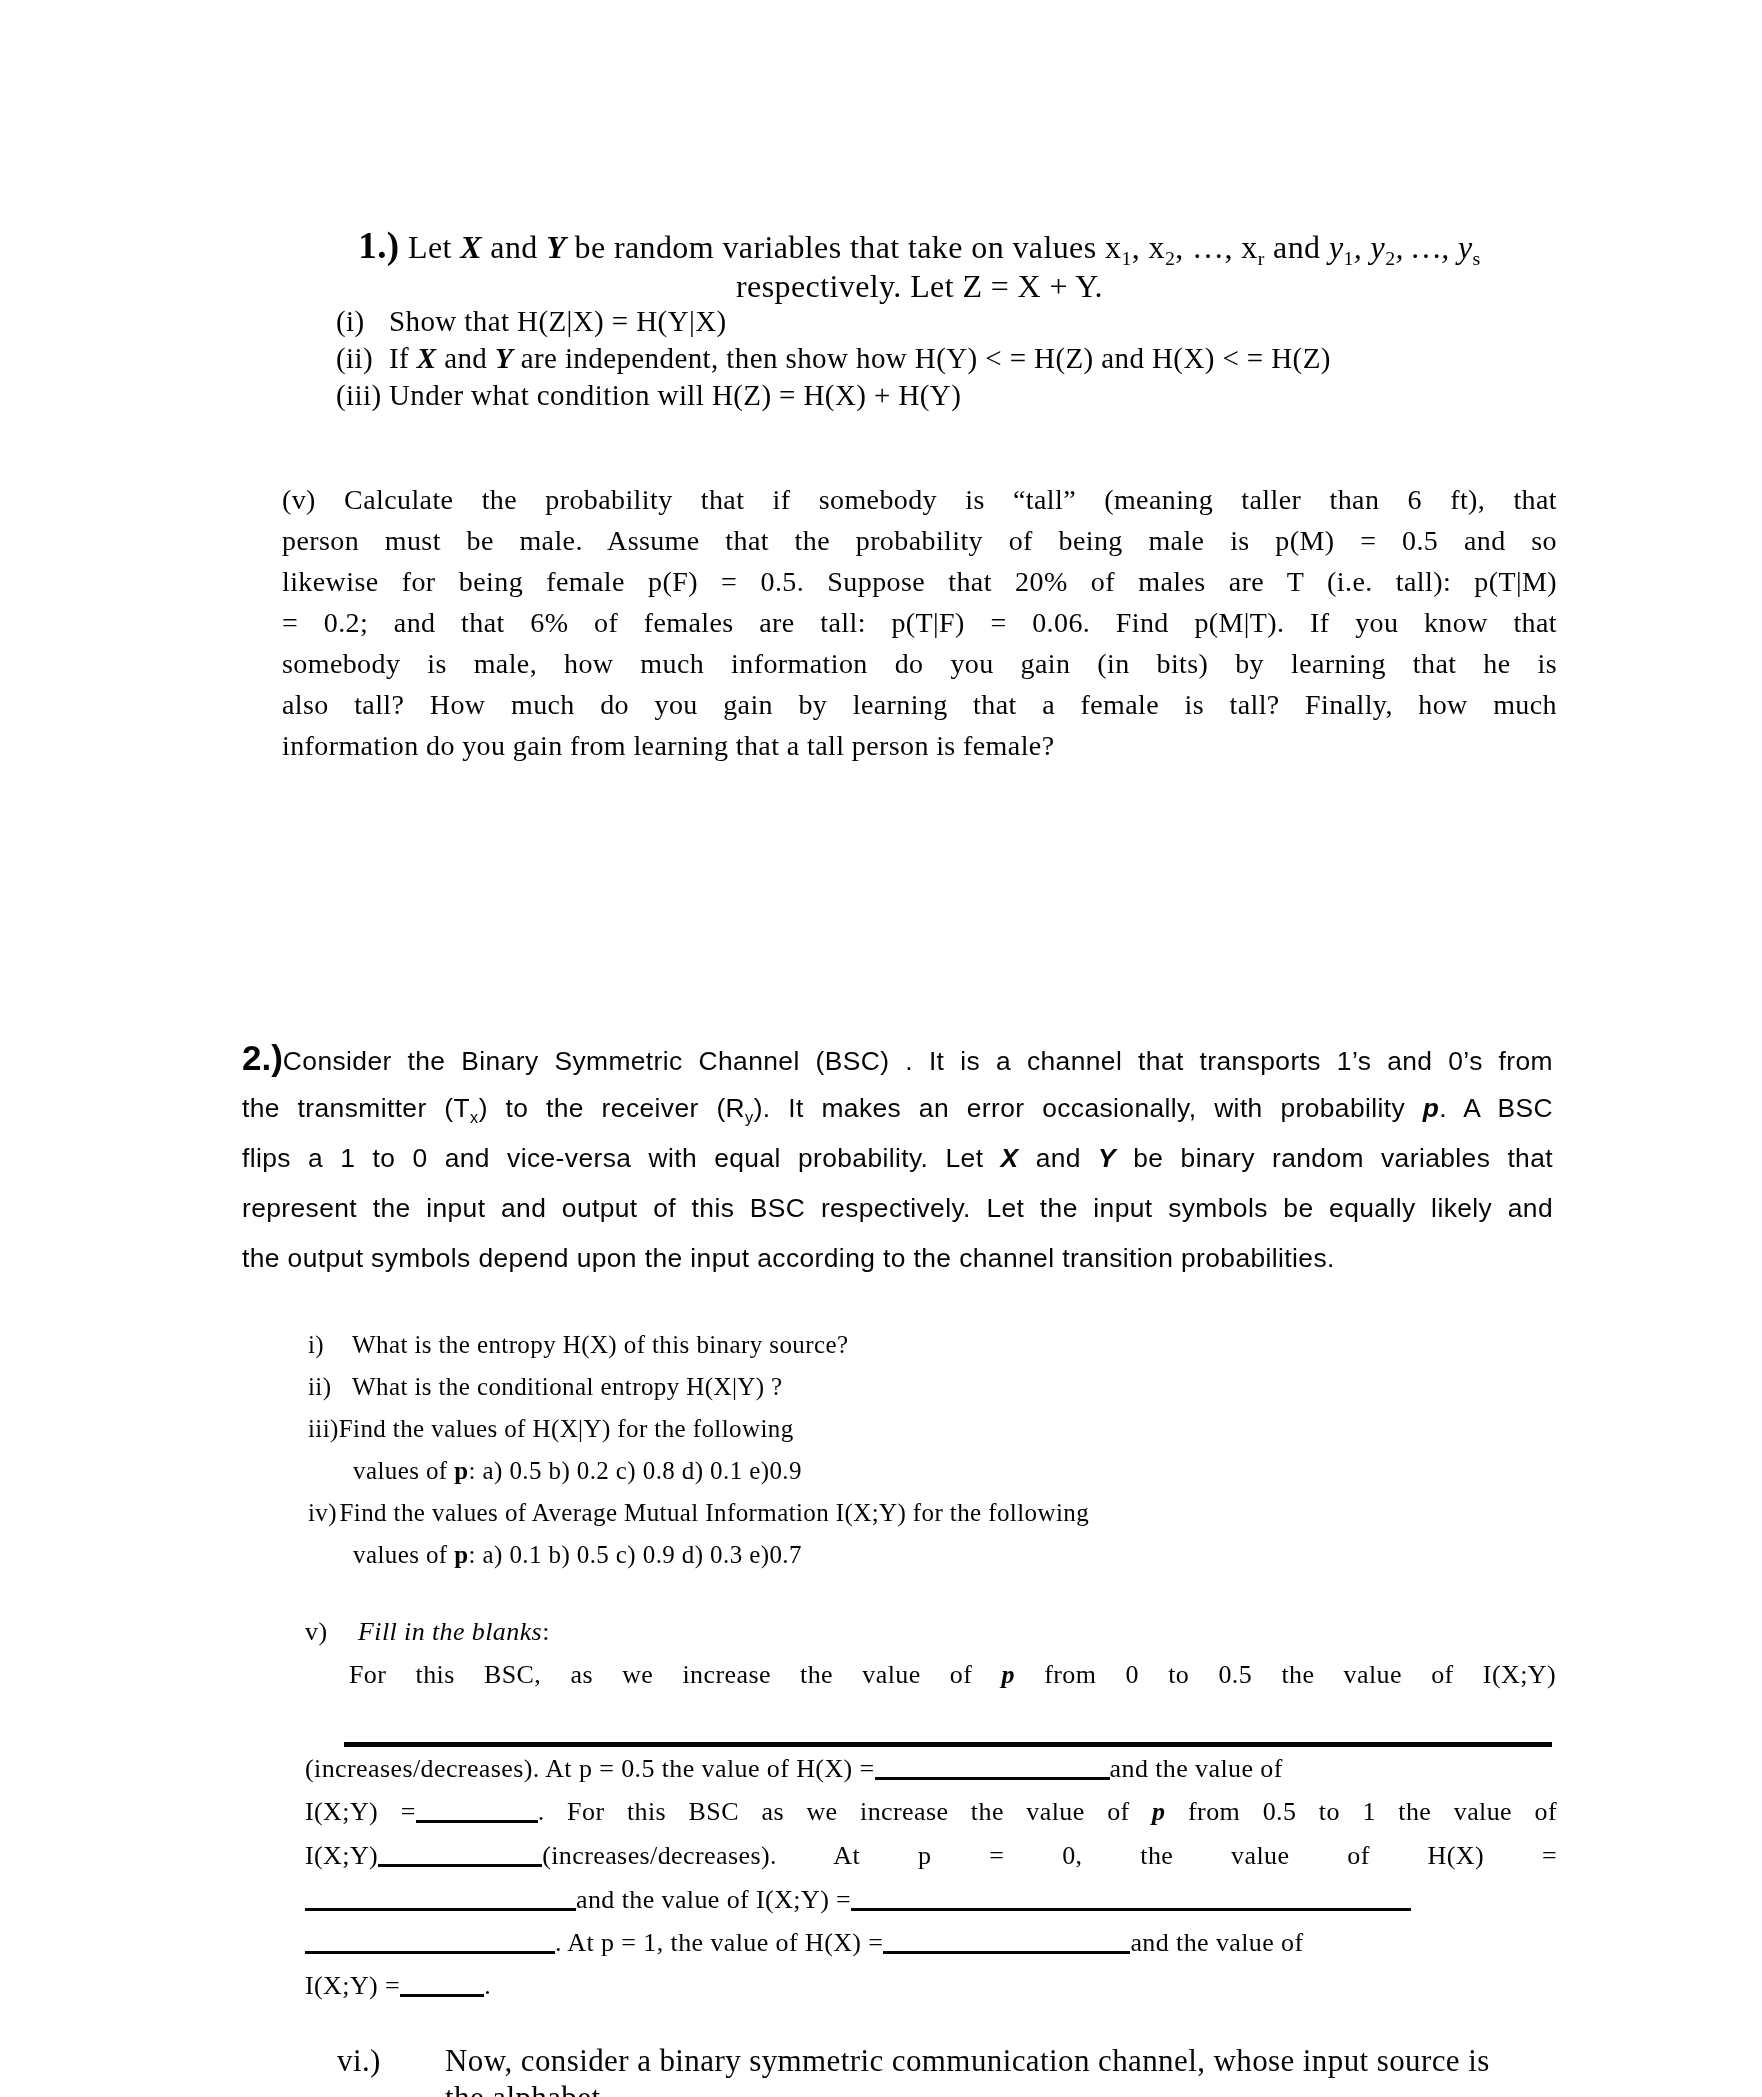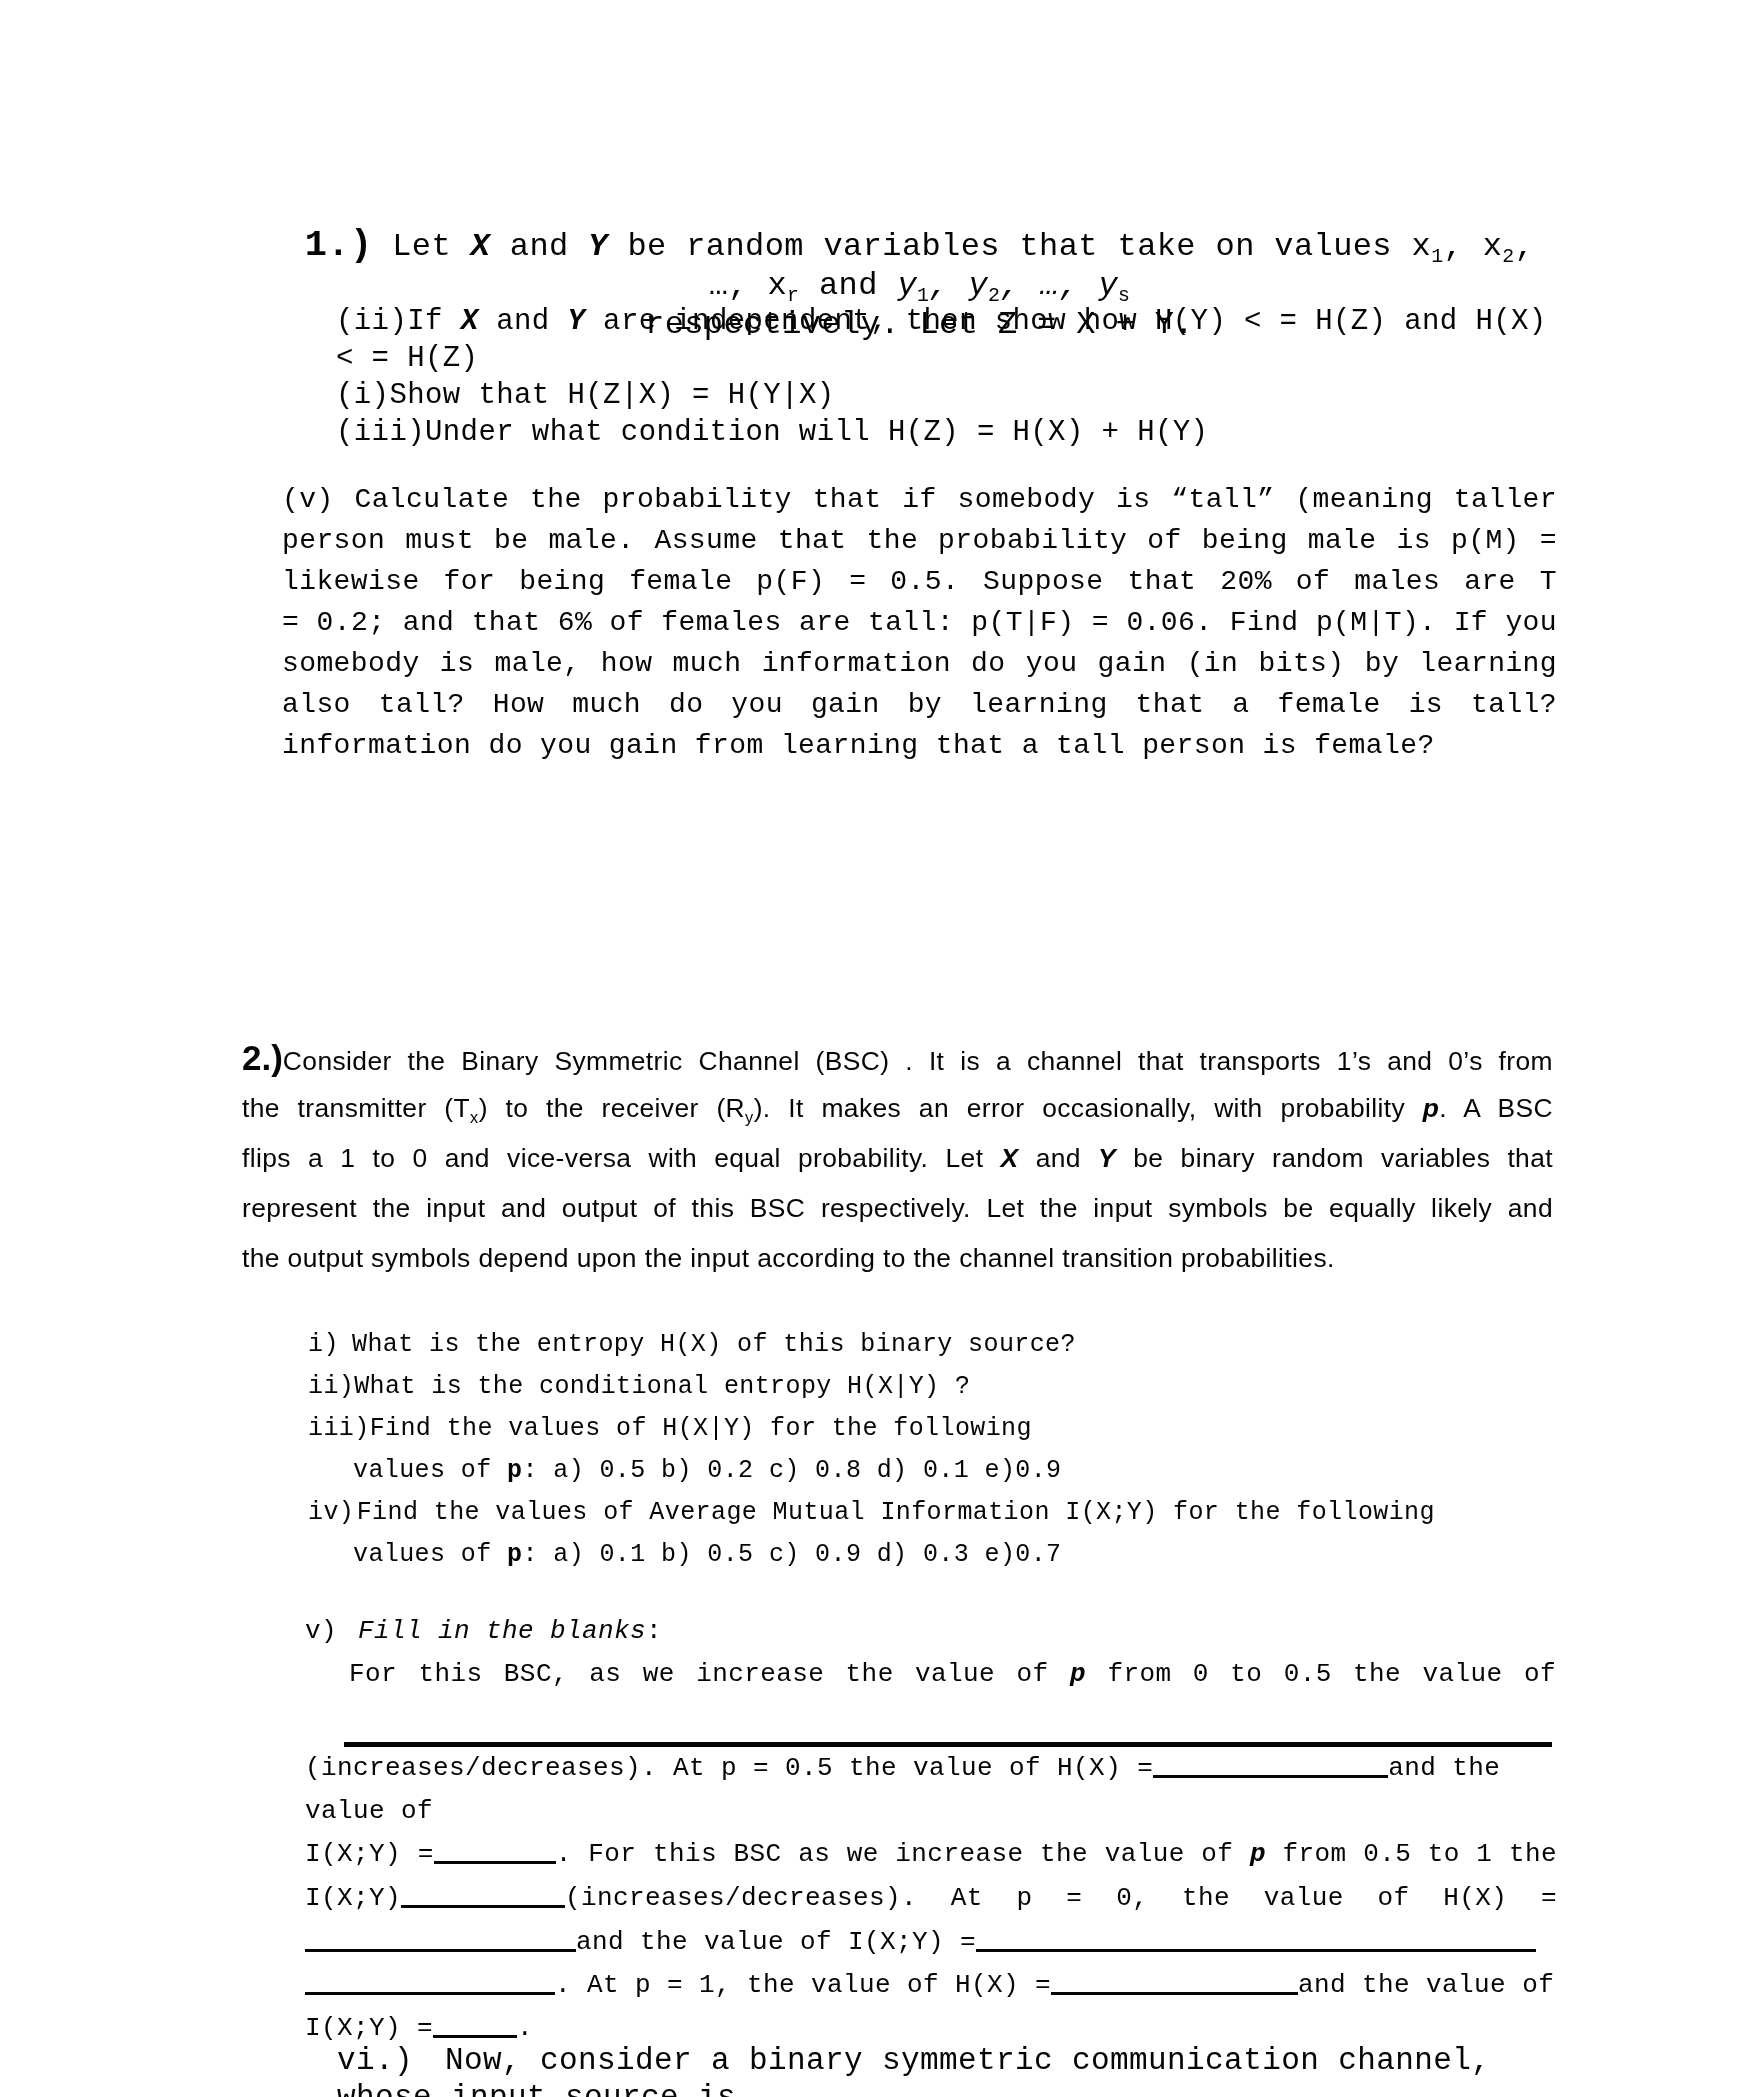--- a/index.html
+++ b/index.html
@@ -1,18 +1,18 @@
 <!DOCTYPE html>
 <html style="font-size:6.7px"><head>
 <meta charset="utf-8">
 <style>
   html,body{margin:0;padding:0;background:#e8e8e8;}
   #page{position:relative;width:1762px;height:2492px;background:#ffffff;color:#050505;overflow:hidden;}
   .sec{position:absolute;}
-  .serif{font-family:Liberation Mono, monospace;}
+  .serif{font-family:Liberation Serif, serif;}
   .sans{font-family:"Liberation Sans","DejaVu Sans",sans-serif;}
   .bi{font-weight:bold;font-style:italic;}
   .b{font-weight:bold;}
   .it{font-style:italic;}
   sub{font-size:0.62em;line-height:0;}
   
   .j{text-align:justify;overflow:hidden;}
   .j::after{content:"";display:inline-block;width:100%;height:0;}
   
   #q1-intro{left:282px;top:226px;width:1275px;font-size:32px;line-height:39px;text-align:center;letter-spacing:0.4px;}
@@ -49,22 +49,22 @@
 <body>
 
 <div id="page">
 
   <div id="q1-intro" class="sec serif">
     <div><span class="num">1.)</span><span> </span><span>Let </span><span class="bi">X</span><span> and </span><span class="bi">Y</span><span> be random variables that take on values x</span><sub>1</sub><span>, x</span><sub>2</sub><span>, …, x</span><sub>r</sub><span> and </span><span class="it">y</span><sub>1</sub><span class="it">, y</span><sub>2</sub><span class="it">, …, y</span><sub>s</sub></div>
     <div>respectively. Let Z = X + Y.</div>
   </div>
 
   <div id="q1-items" class="sec serif">
+    <div><span class="mk">(i)</span><span>Show that H(Z|X) = H(Y|X)</span></div>
     <div><span class="mk">(ii)</span><span>If </span><span class="bi">X</span><span> and </span><span class="bi">Y</span><span> are independent, then show how H(Y) &lt; = H(Z) and H(X) &lt; = H(Z)</span></div>
-    <div><span class="mk">(i)</span><span>Show that H(Z|X) = H(Y|X)</span></div>
     <div><span class="mk">(iii)</span><span>Under what condition will H(Z) = H(X) + H(Y)</span></div>
   </div>
 
   <div id="q1-pv" class="sec serif">
     <div class="j">(v) Calculate the probability that if somebody is “tall” (meaning taller than 6 ft), that</div>
     <div class="j">person must be male. Assume that the probability of being male is p(M) = 0.5 and so</div>
     <div class="j">likewise for being female p(F) = 0.5. Suppose that 20% of males are T (i.e. tall): p(T|M)</div>
     <div class="j">= 0.2; and that 6% of females are tall: p(T|F) = 0.06. Find p(M|T). If you know that</div>
     <div class="j">somebody is male, how much information do you gain (in bits) by learning that he is</div>
     <div class="j">also tall? How much do you gain by learning that a female is tall? Finally, how much</div>

